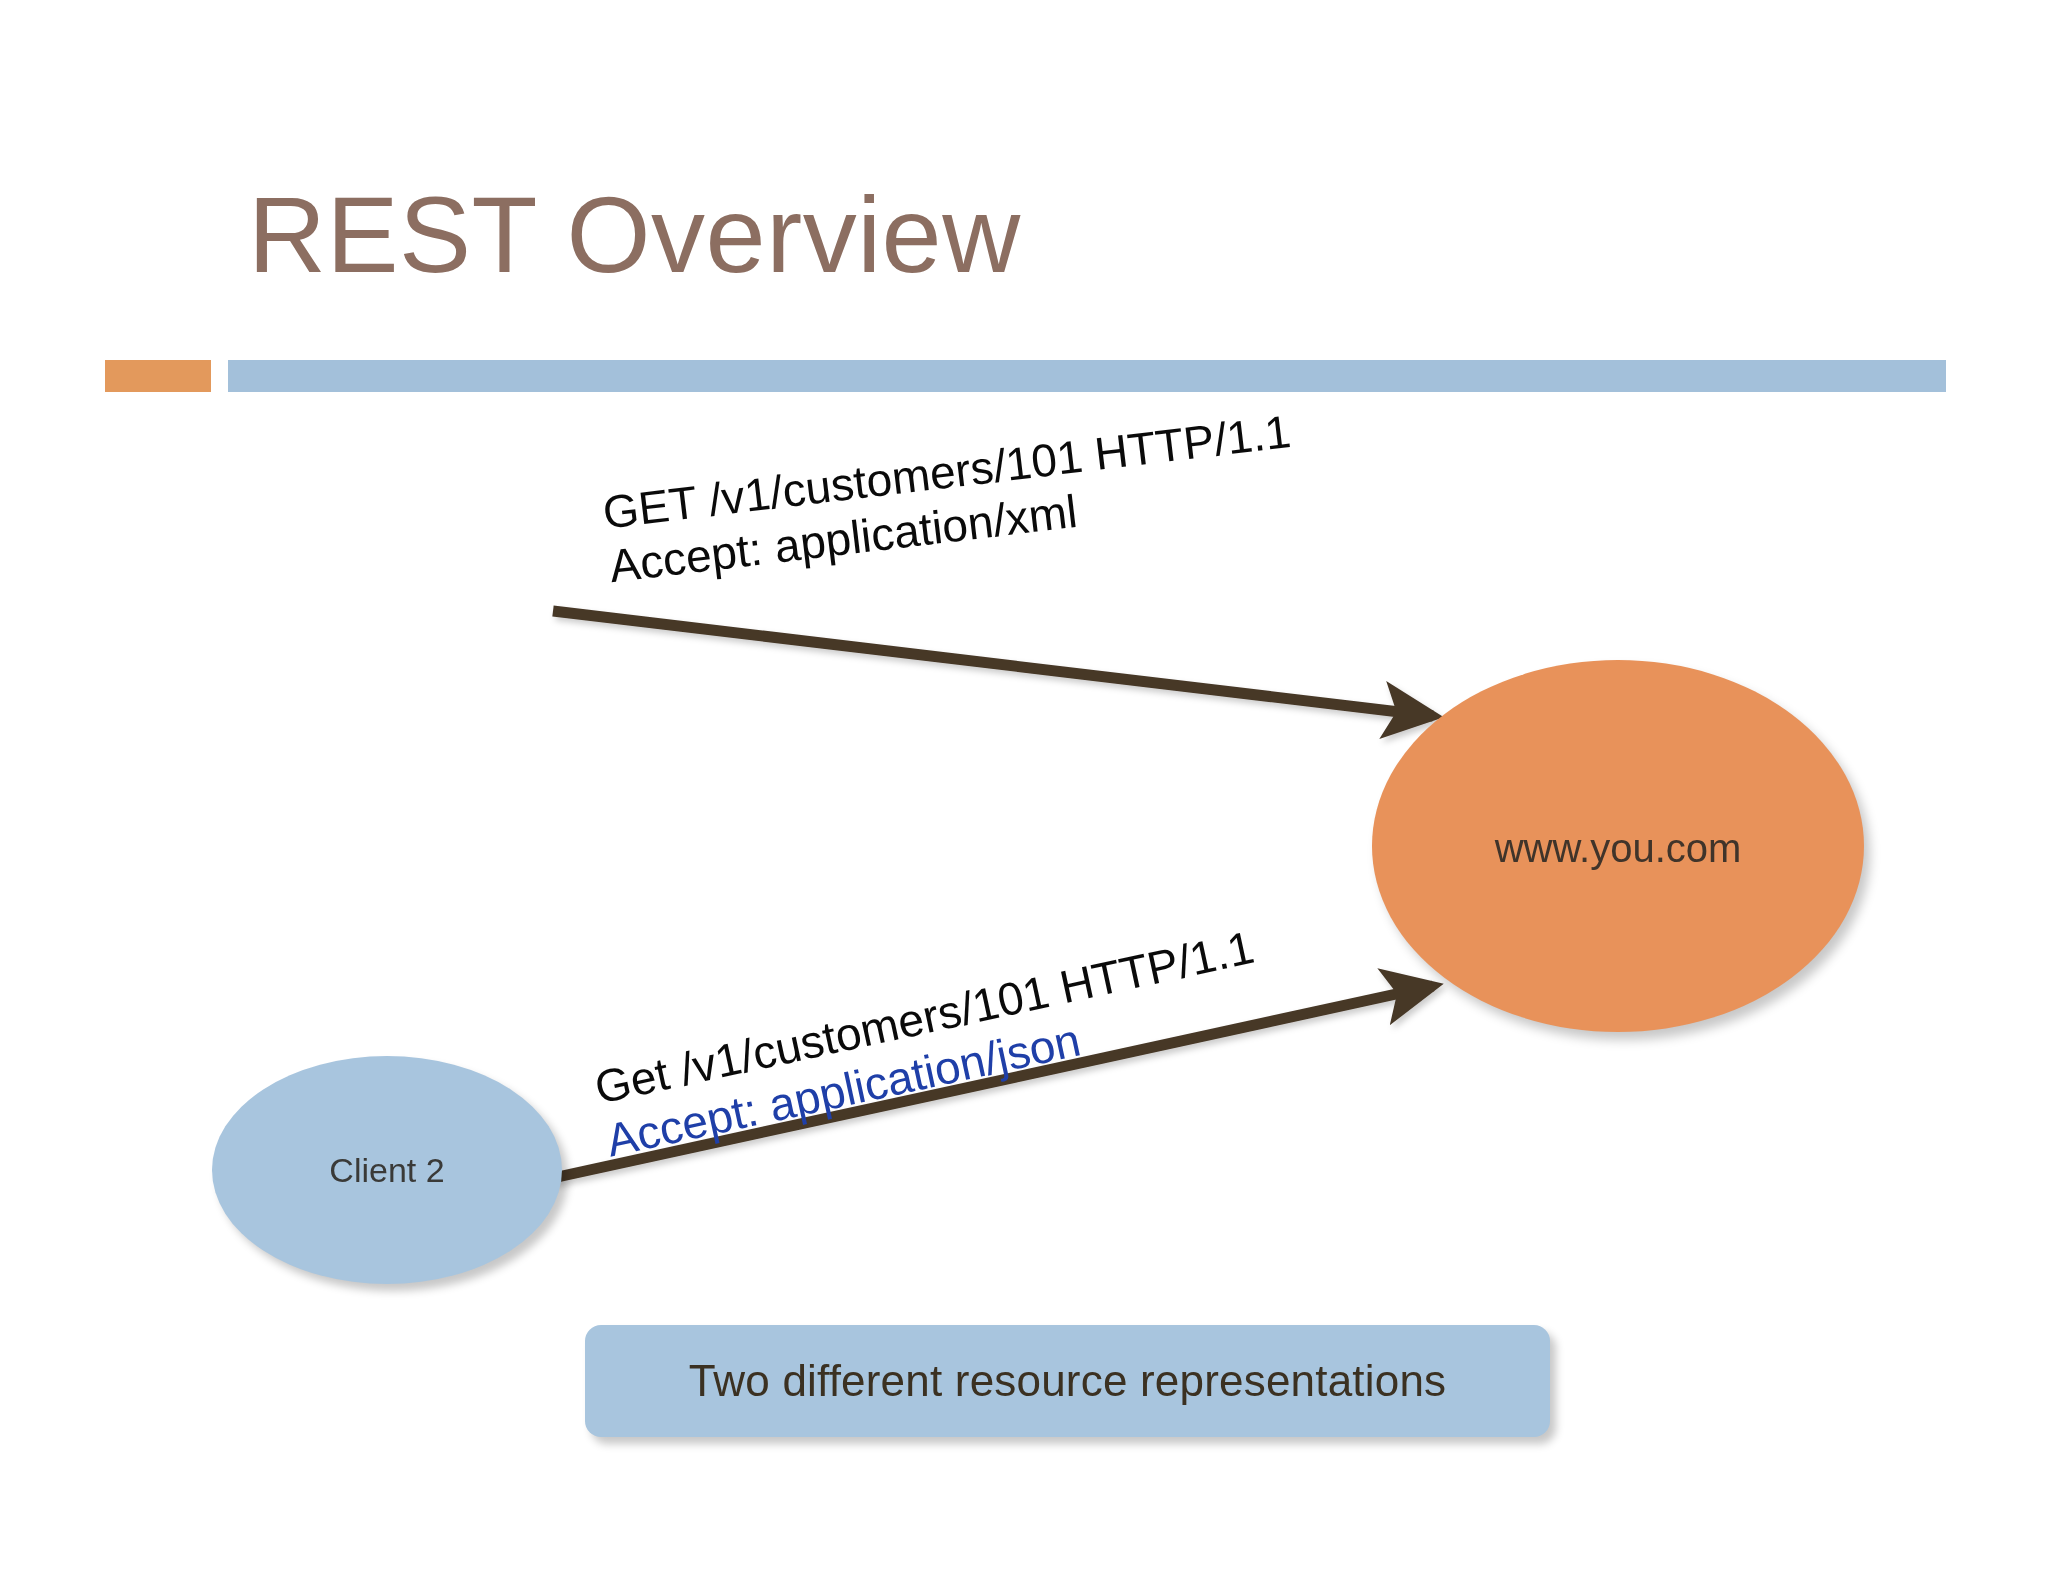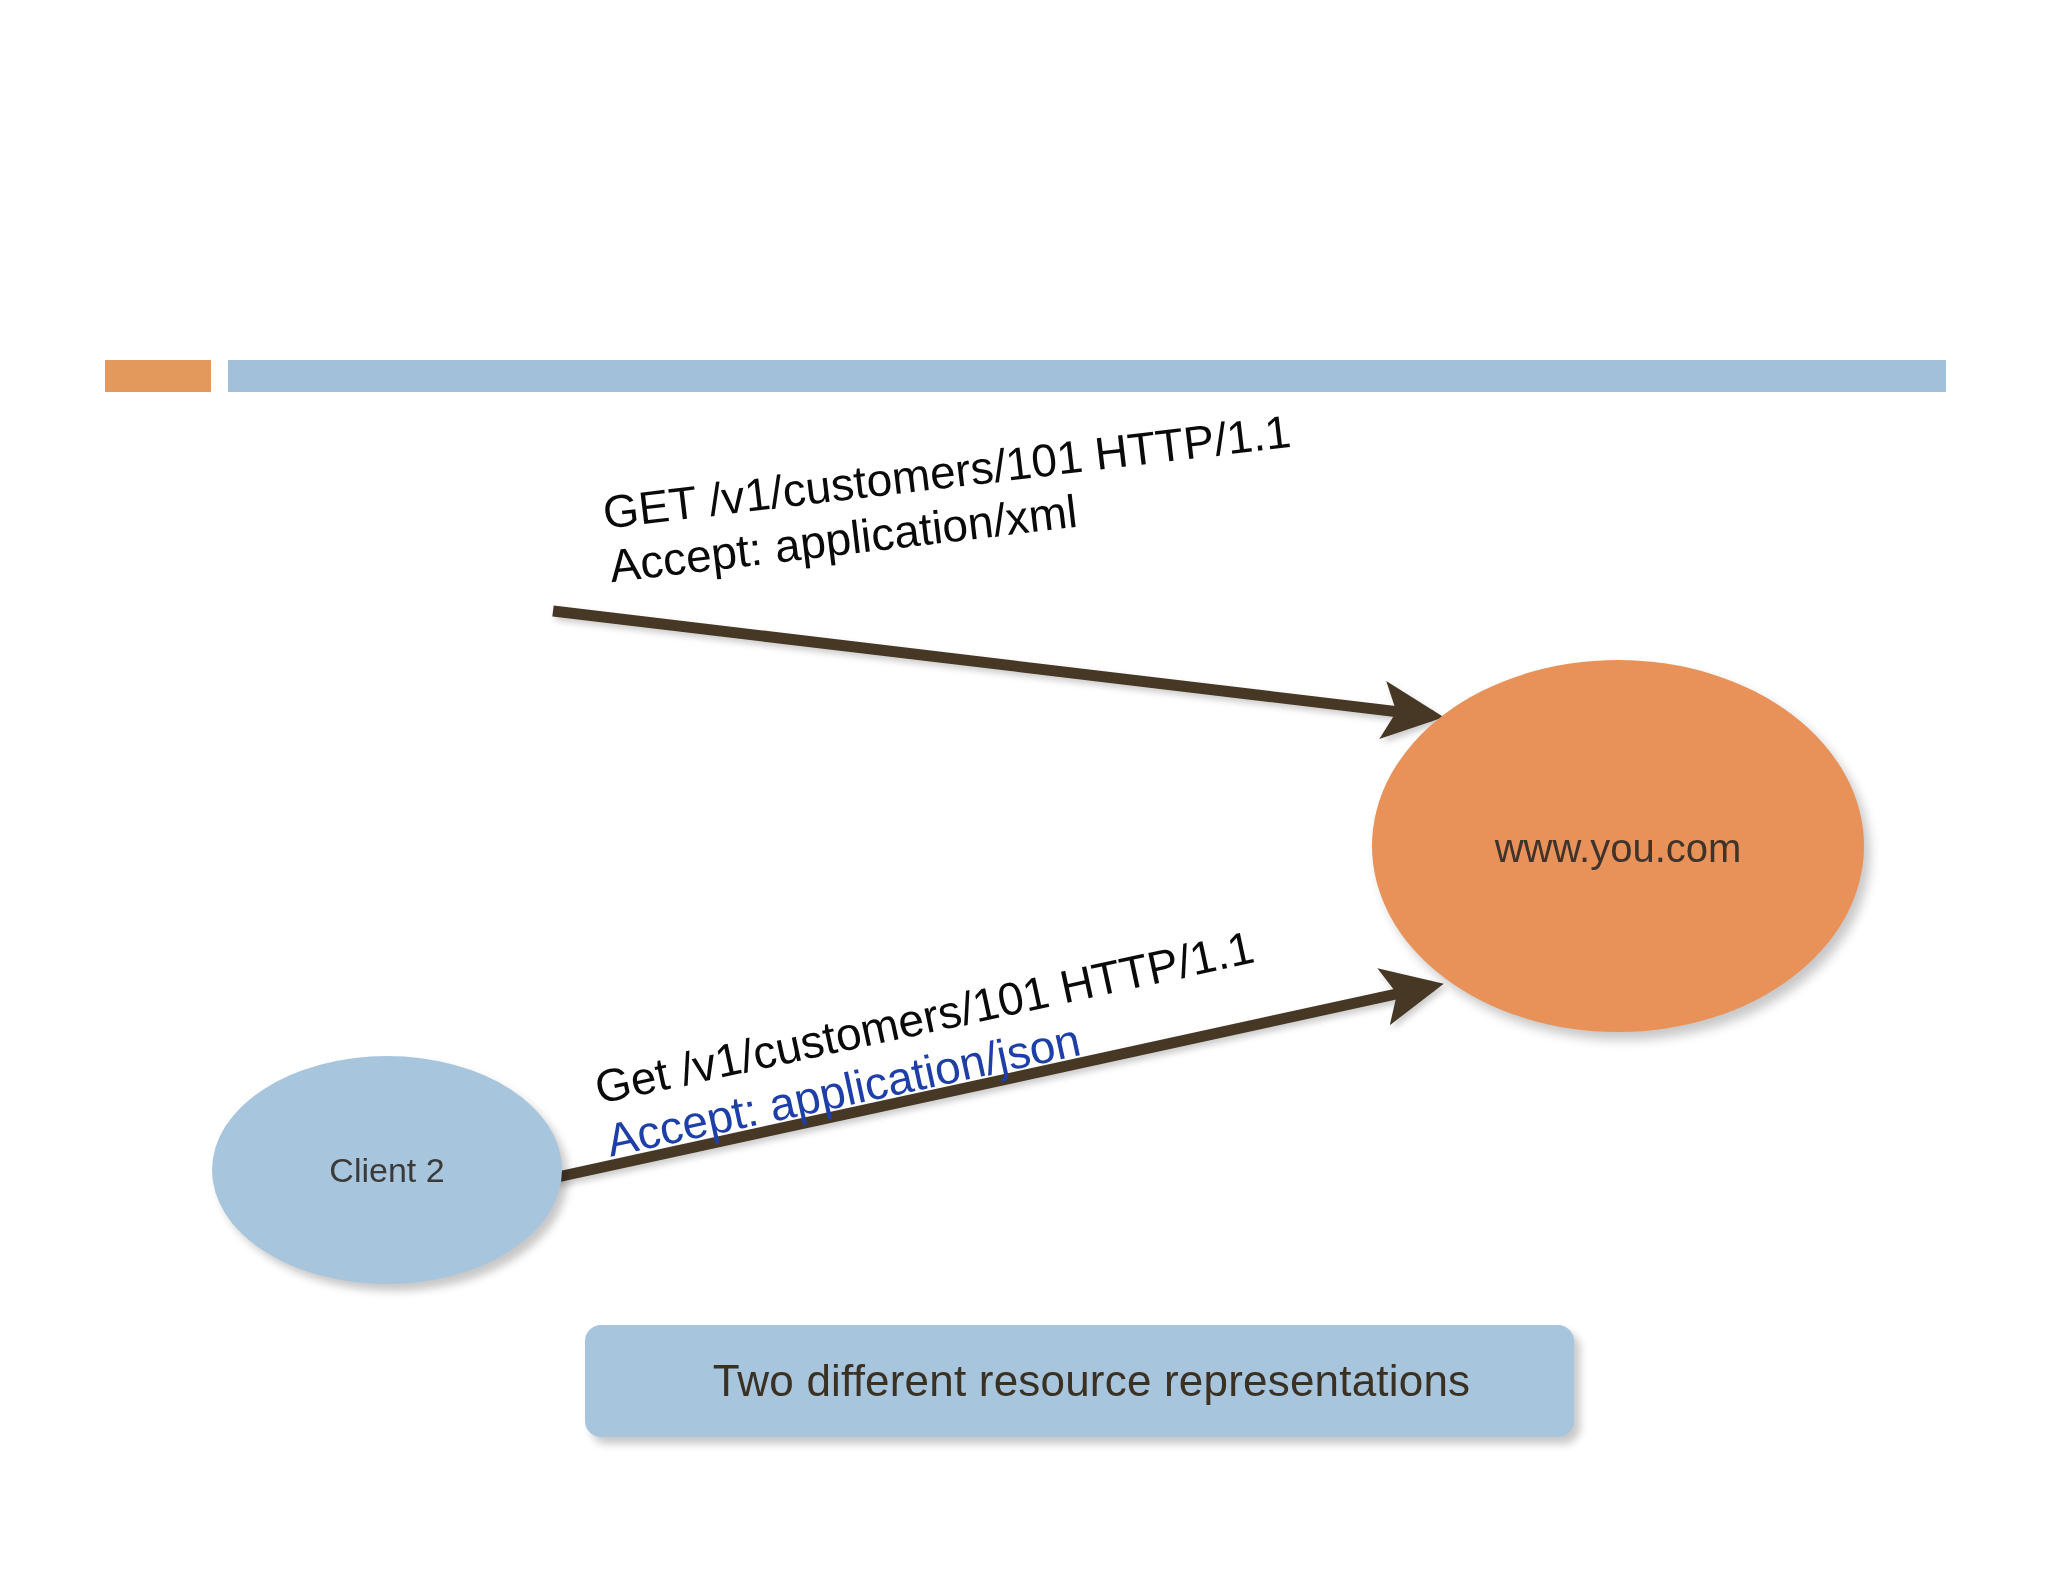--- a/index.html
+++ b/index.html
@@ -143,28 +143,28 @@
     background: #A8C5DE;
     border-radius: 16px;
     box-shadow: 6px 7px 9px rgba(0,0,0,0.22);
     display: flex;
     align-items: center;
     justify-content: center;
     color: #3B3122;
     font-size: 44px;
     font-weight: 400;
     letter-spacing: 0.2px;
-    padding-left: 24px;
   }
 </style>
 </head>
 <body>
 
 <div id="slide">
 
+  <div id="slide-title">REST Overview</div>
 
   <div class="accent-block"></div>
   <div class="divider-bar"></div>
 
   <svg id="arrow-layer" viewBox="0 0 2048 1582" xmlns="http://www.w3.org/2000/svg">
     <defs>
       <marker id="arrowhead" markerWidth="6" markerHeight="6" refX="4.6" refY="3" orient="auto" markerUnits="strokeWidth">
         <path d="M0,0.35 L5.6,3 L0,5.65 L1.25,3 Z" fill="#473828"></path>
       </marker>
       <filter id="soft-shadow" x="-20%" y="-60%" width="150%" height="260%">

